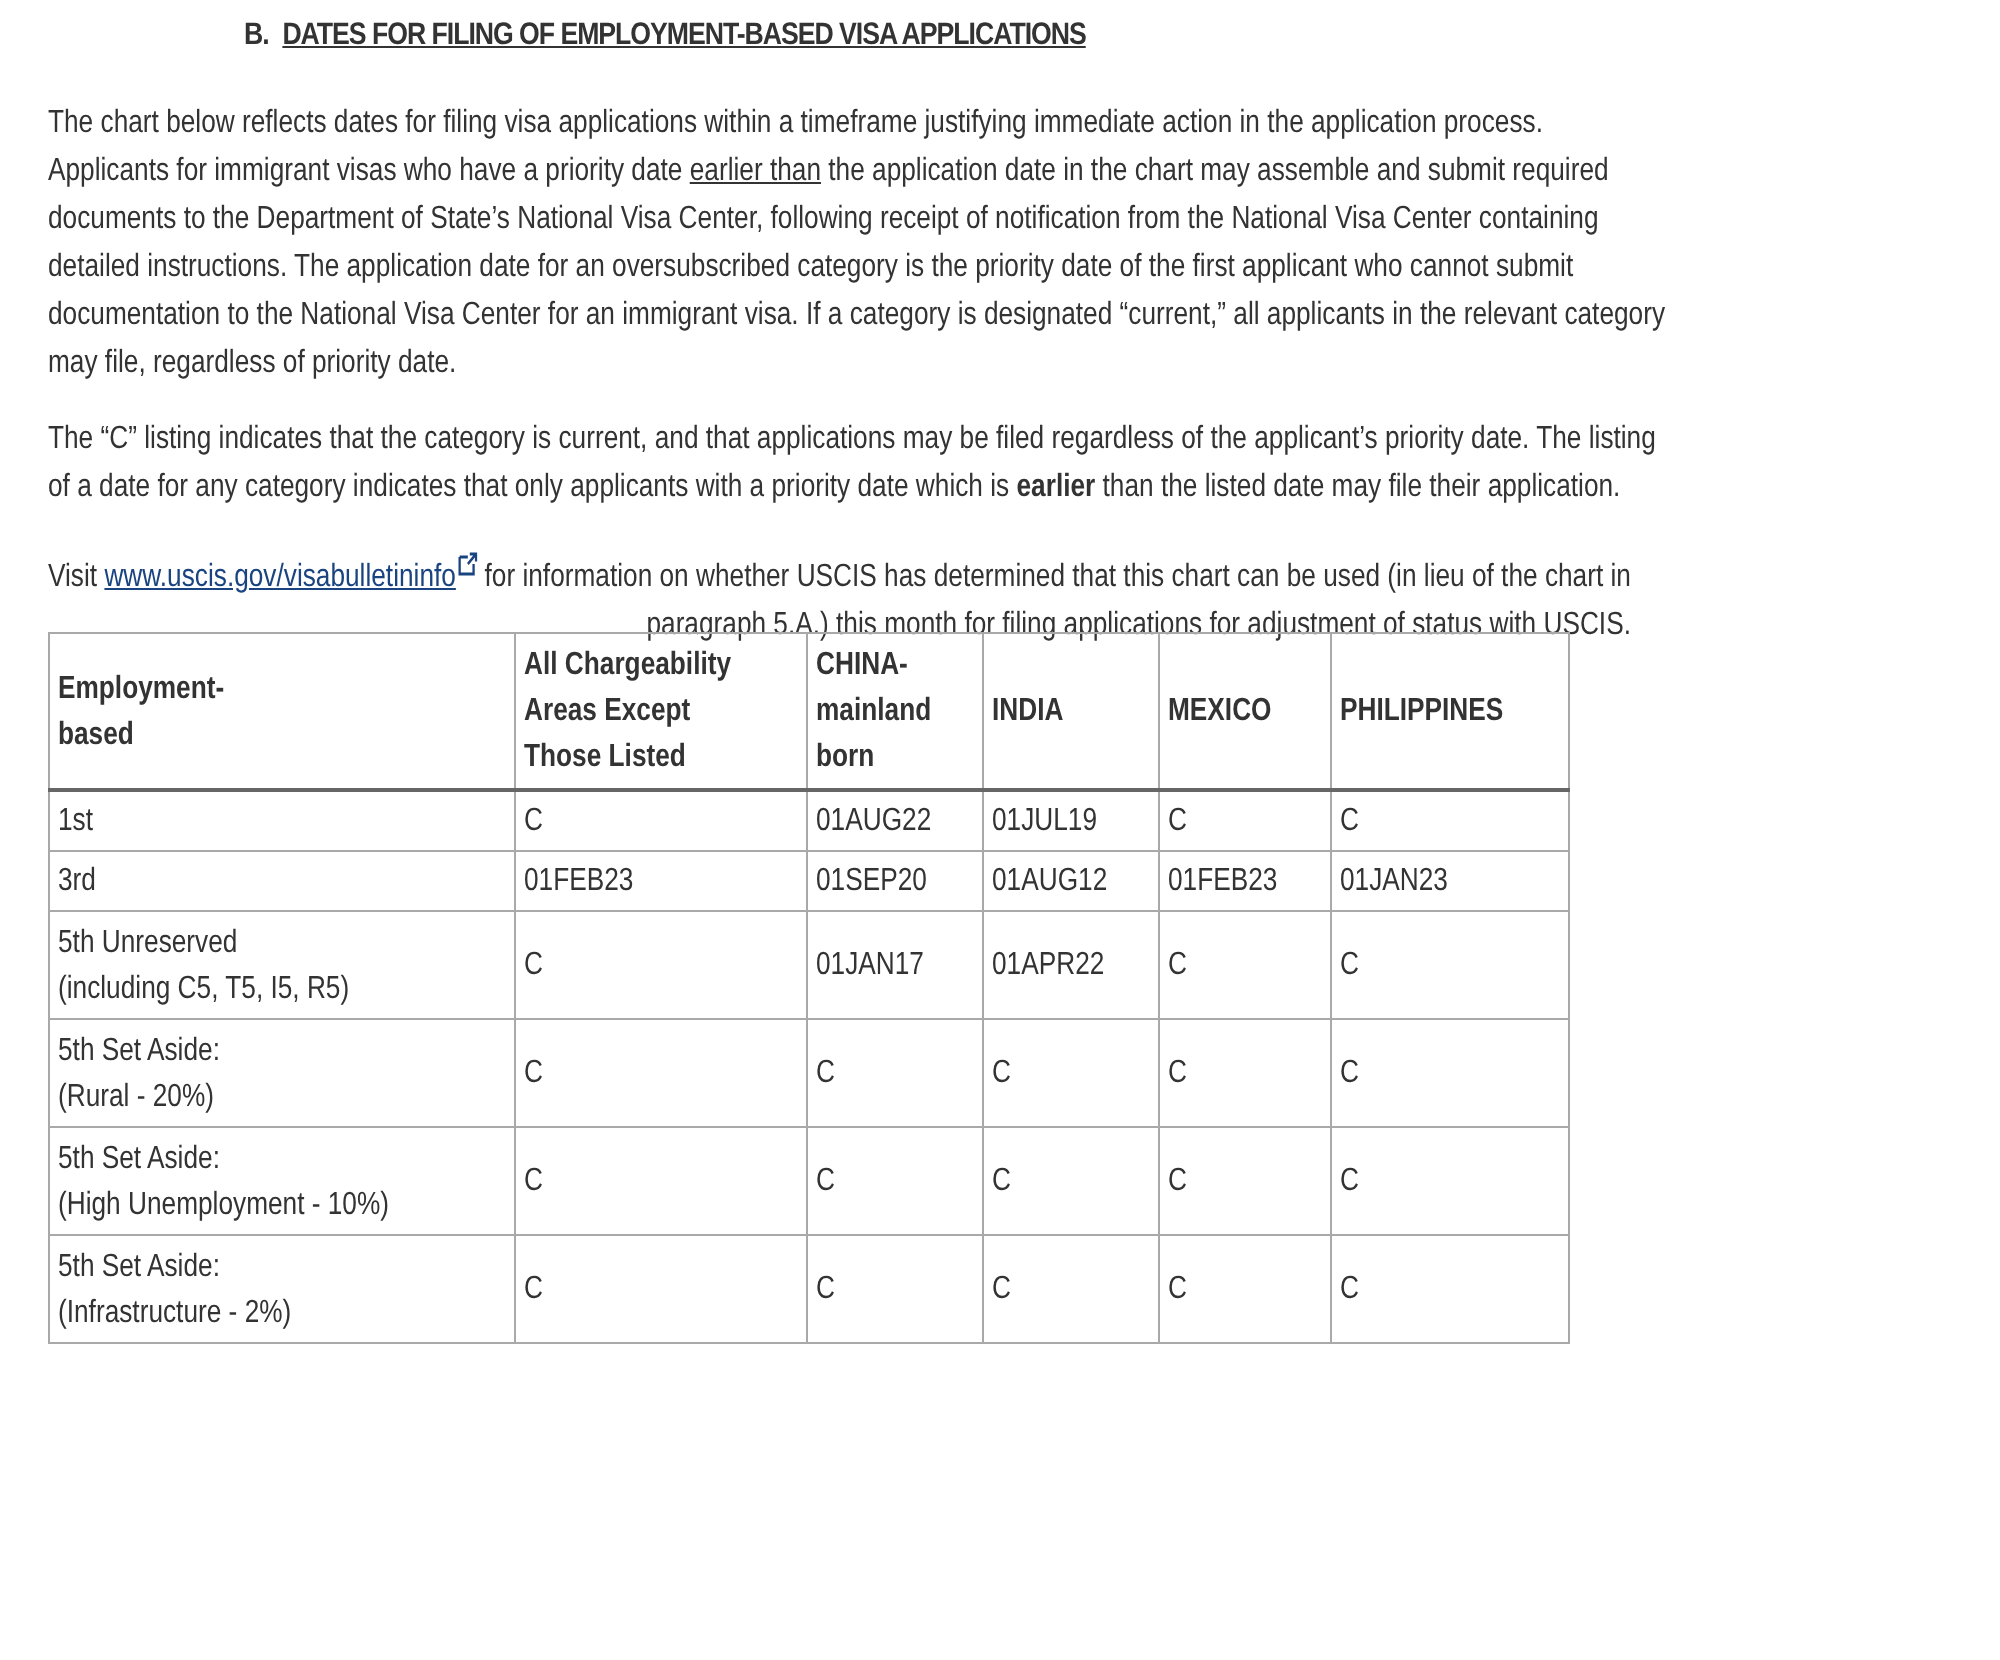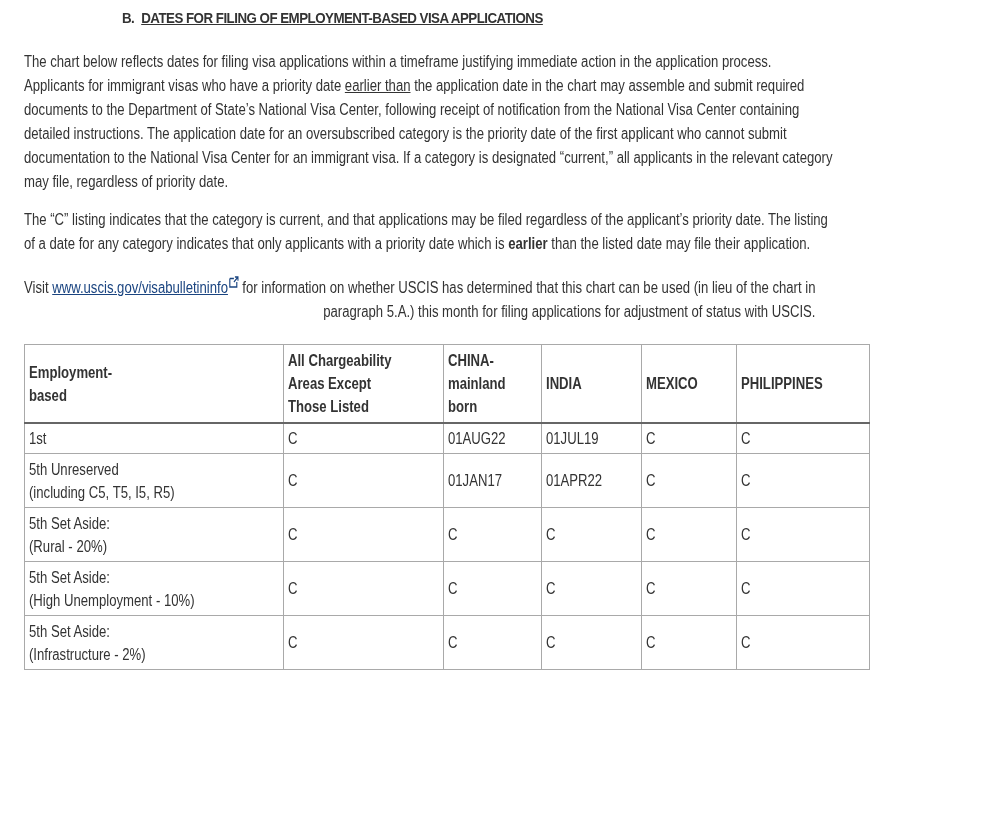--- a/index.html
+++ b/index.html
@@ -19,22 +19,22 @@
   .para {
     position: absolute; left: 24px; margin: 0;
     font-size: 16px; line-height: 24px; color: #333;
     white-space: nowrap;
   }
   .para .line { display: block; transform: scaleX(0.82); transform-origin: left top; }
   .para u, .para a { color: #333; }
   .para a { color: #1a4480; text-decoration: underline; }
   .ext { display: inline-block; font-size: 13px; vertical-align: 5px; color: #1a4480; margin-left: 1px; }
   table {
-    position: absolute; left: 24px; top: 344px;
-    border-collapse: collapse; width: 846px;
+    position: absolute; left: 24px; top: 316px;
+    border-collapse: collapse; width: 761px;
     font-size: 16px; color: #333;
   }
   th, td {
     border: 1px solid #a9a9a9;
     text-align: left; vertical-align: middle;
     padding: 0 4px; white-space: nowrap;
   }
   th { font-weight: bold; height: 77px; line-height: 23px; }
   thead tr { border-bottom: 2px solid #666; }
   th > span, td > span { display: inline-block; transform: scaleX(0.82); transform-origin: left center; }
@@ -88,20 +88,28 @@
     <tbody id="tbody">
         <tr>
       <td><span class="cat"><span>1st</span></span></td>
       <td><span>C</span></td>
       <td><span>01AUG22</span></td>
       <td><span>01JUL19</span></td>
       <td><span>C</span></td>
       <td><span>C</span></td>
     </tr>
         <tr>
+      <td><span class="cat"><span>3rd</span></span></td>
+      <td><span>01FEB23</span></td>
+      <td><span>01SEP20</span></td>
+      <td><span>01AUG12</span></td>
+      <td><span>01FEB23</span></td>
+      <td><span>01JAN23</span></td>
+    </tr>
+        <tr>
       <td class="tall"><span class="cat"><span>5th Unreserved</span><br><span>(including C5, T5, I5, R5)</span></span></td>
       <td class="tall"><span>C</span></td>
       <td class="tall"><span>01JAN17</span></td>
       <td class="tall"><span>01APR22</span></td>
       <td class="tall"><span>C</span></td>
       <td class="tall"><span>C</span></td>
     </tr>
         <tr>
       <td class="tall"><span class="cat"><span>5th Set Aside:</span><br><span>(Rural - 20%)</span></span></td>
       <td class="tall"><span>C</span></td>

